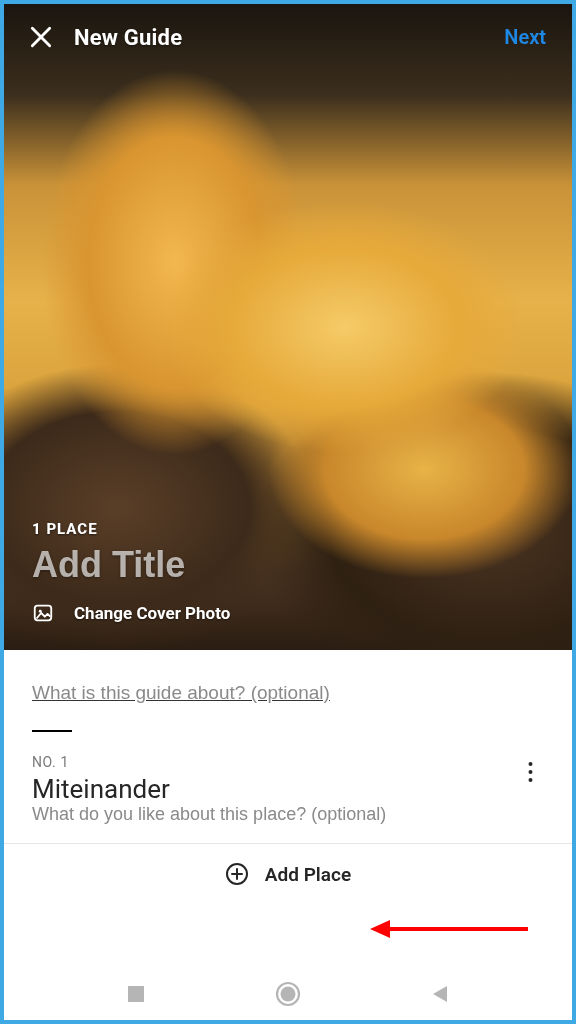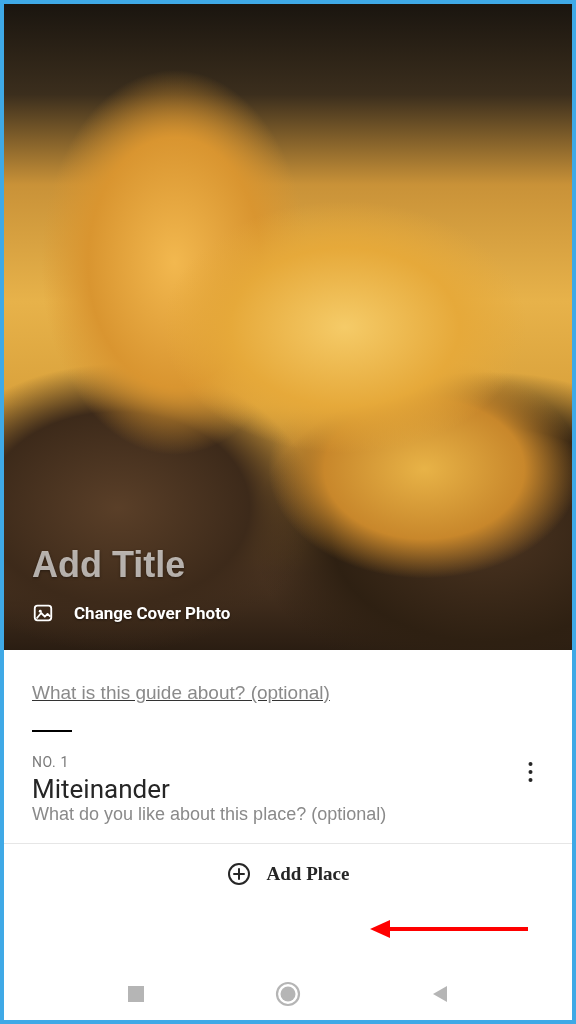--- a/index.html
+++ b/index.html
@@ -147,21 +147,20 @@
     .add-place {
       display: flex;
       align-items: center;
       justify-content: center;
       gap: 16px;
       padding: 18px 0;
       font-size: 19px;
       font-weight: 600;
       color: #262626;
       cursor: pointer;
-      font-family: Liberation Serif, serif;
     }
     .add-place svg { width: 24px; height: 24px; }
     .annotation-arrow {
       position: absolute;
       left: 366px;
       bottom: 76px;
       pointer-events: none;
     }
     .nav-bar {
       position: absolute;
@@ -178,22 +177,32 @@
       display: flex; align-items: center; justify-content: center;
       cursor: pointer;
     }
   </style>
 </head>
 <body>
 
 <div class="frame">
 
   <div class="cover">
+    <div class="top-bar">
+      <div class="close-x">
+        <svg viewBox="0 0 24 24">
+          <path d="M4 4 L20 20 M20 4 L4 20" stroke="#fff" stroke-width="2.6" stroke-linecap="round" fill="none"></path>
+        </svg>
+      </div>
+      <div class="top-title">New Guide</div>
+      <div class="next-btn">Next</div>
+    </div>
 
     <div class="cover-info">
+      <div class="place-count">1 PLACE</div>
       <input class="title-input" type="text" placeholder="Add Title" style="">
       <div class="change-cover">
         <svg viewBox="0 0 24 24">
           <rect x="3" y="4" width="18" height="16" rx="3" ry="3" fill="none" stroke="#fff" stroke-width="2"></rect>
           <circle cx="9" cy="10" r="1.6" fill="#fff"></circle>
           <path d="M5 18 L10 12 L14 16 L17 13 L20 16" fill="none" stroke="#fff" stroke-width="2" stroke-linejoin="round"></path>
         </svg>
         <span>Change Cover Photo</span>
       </div>
     </div>

